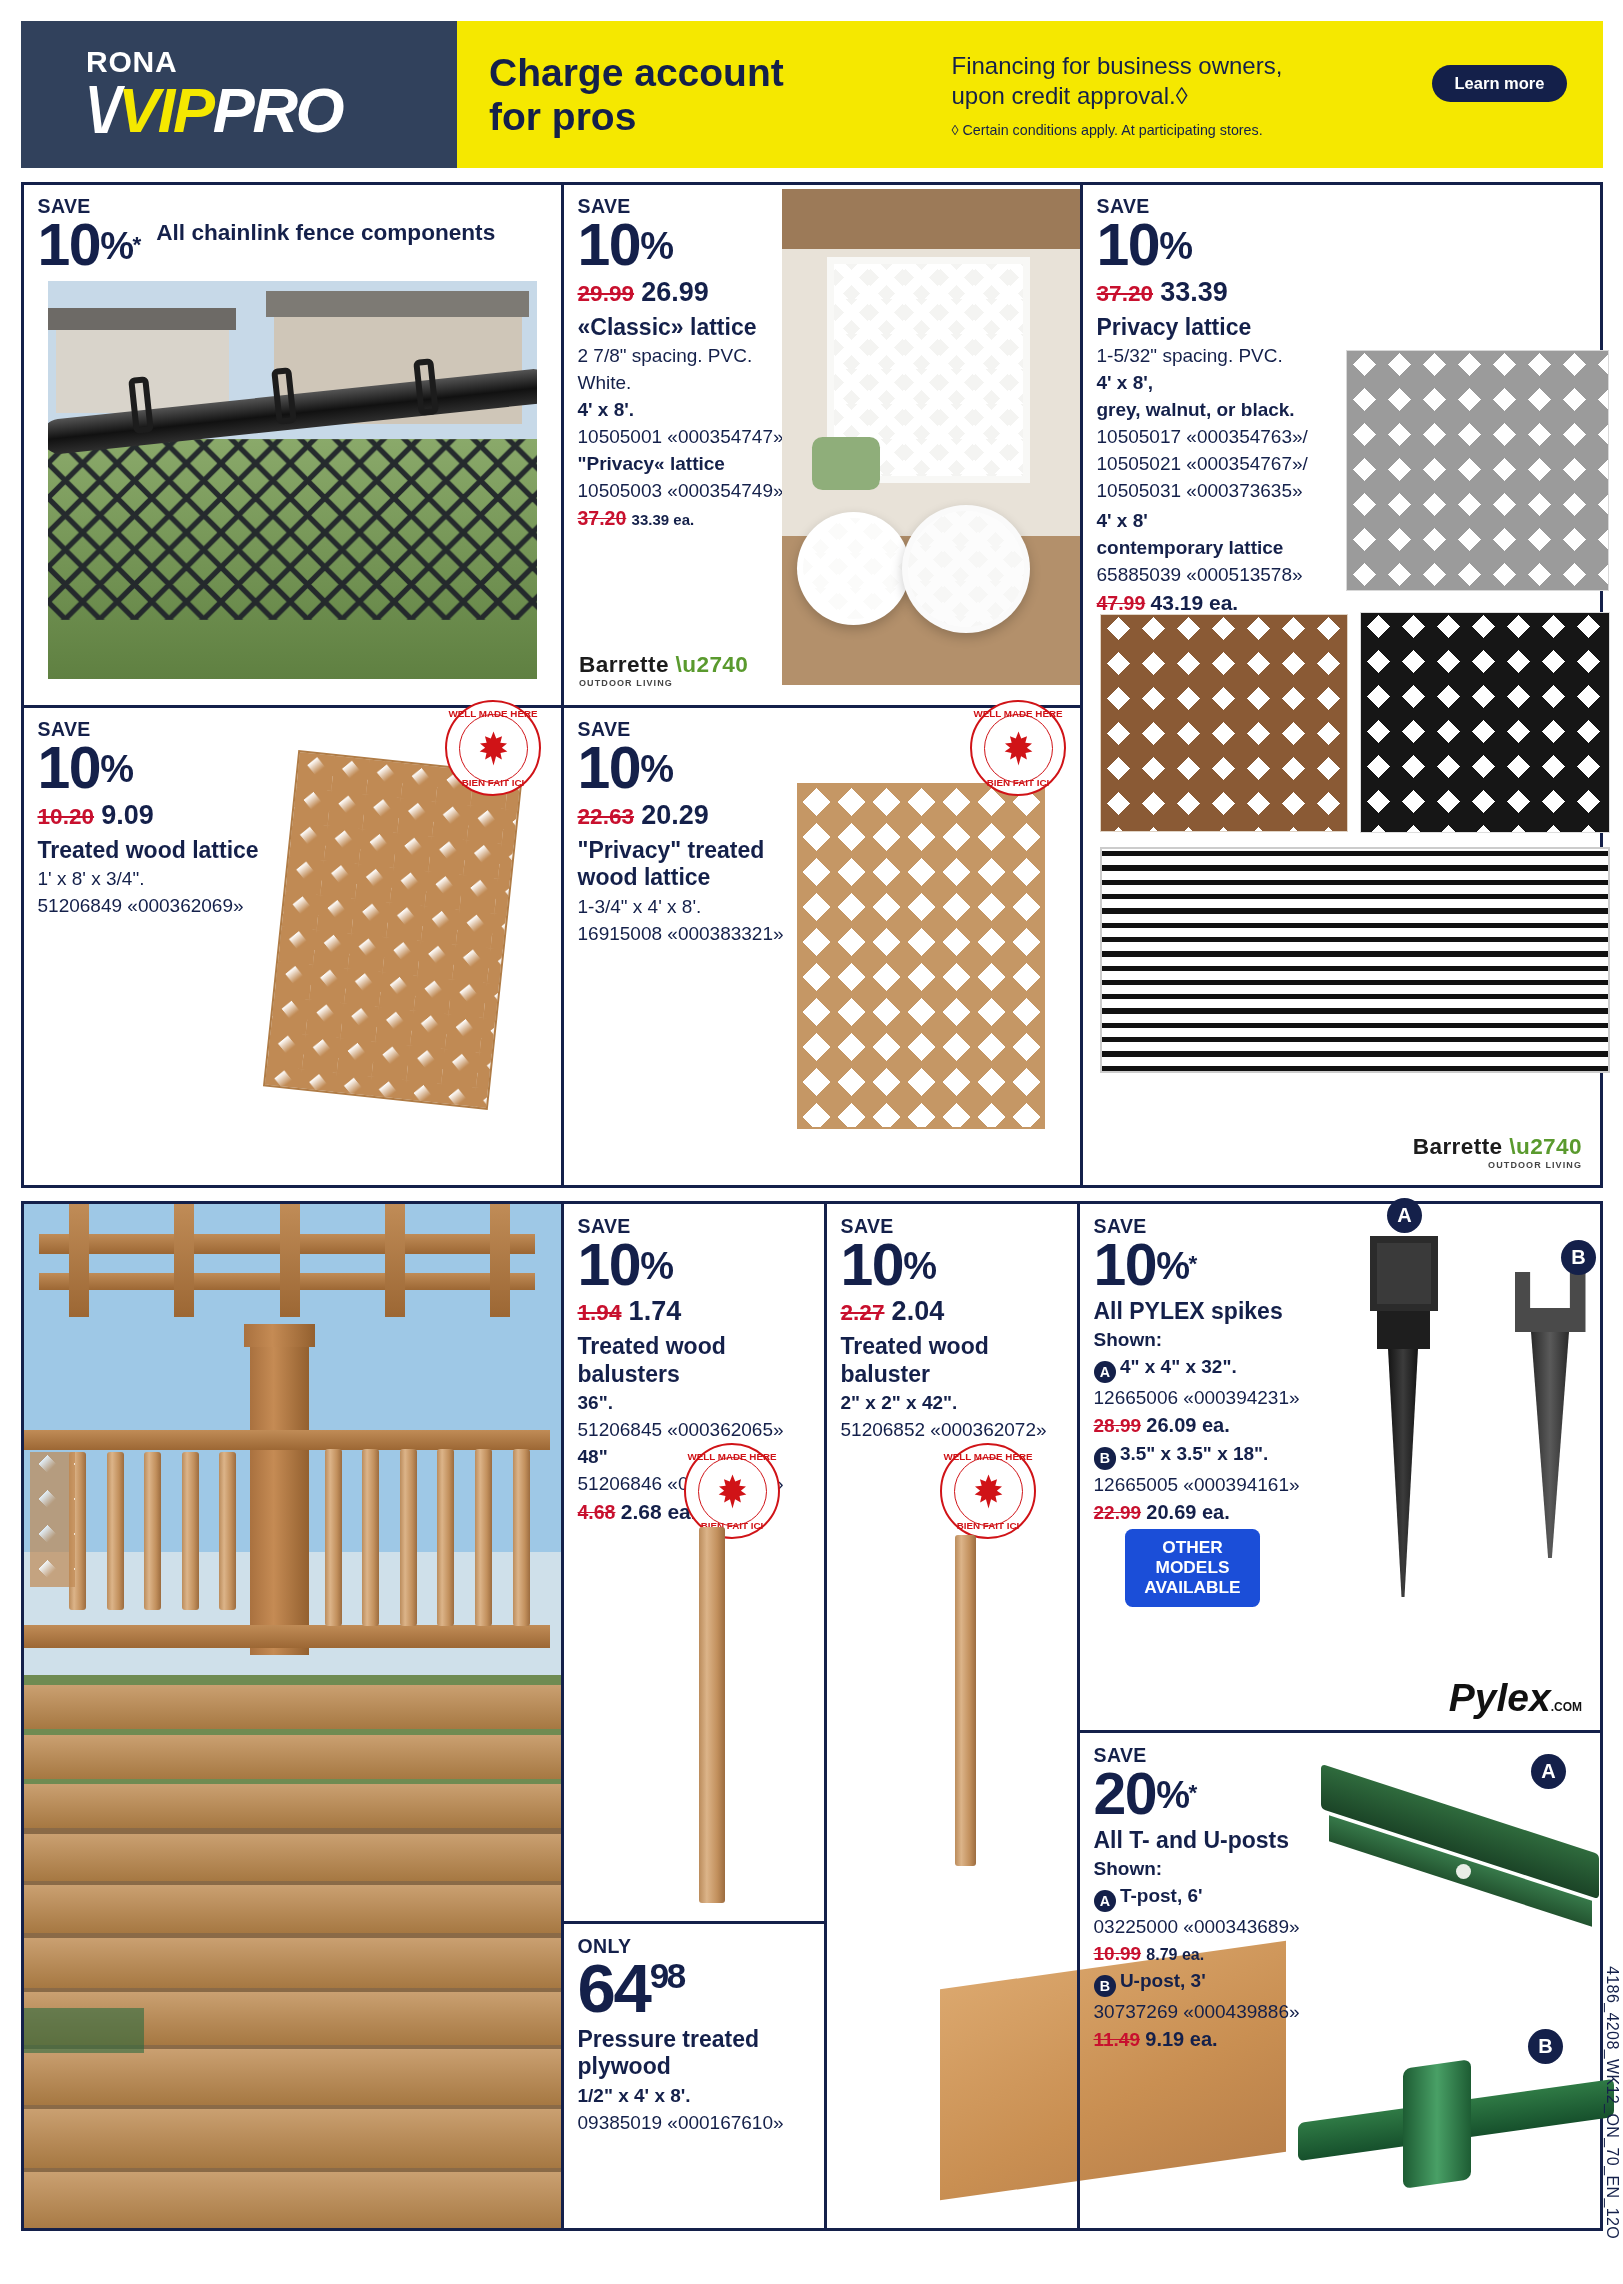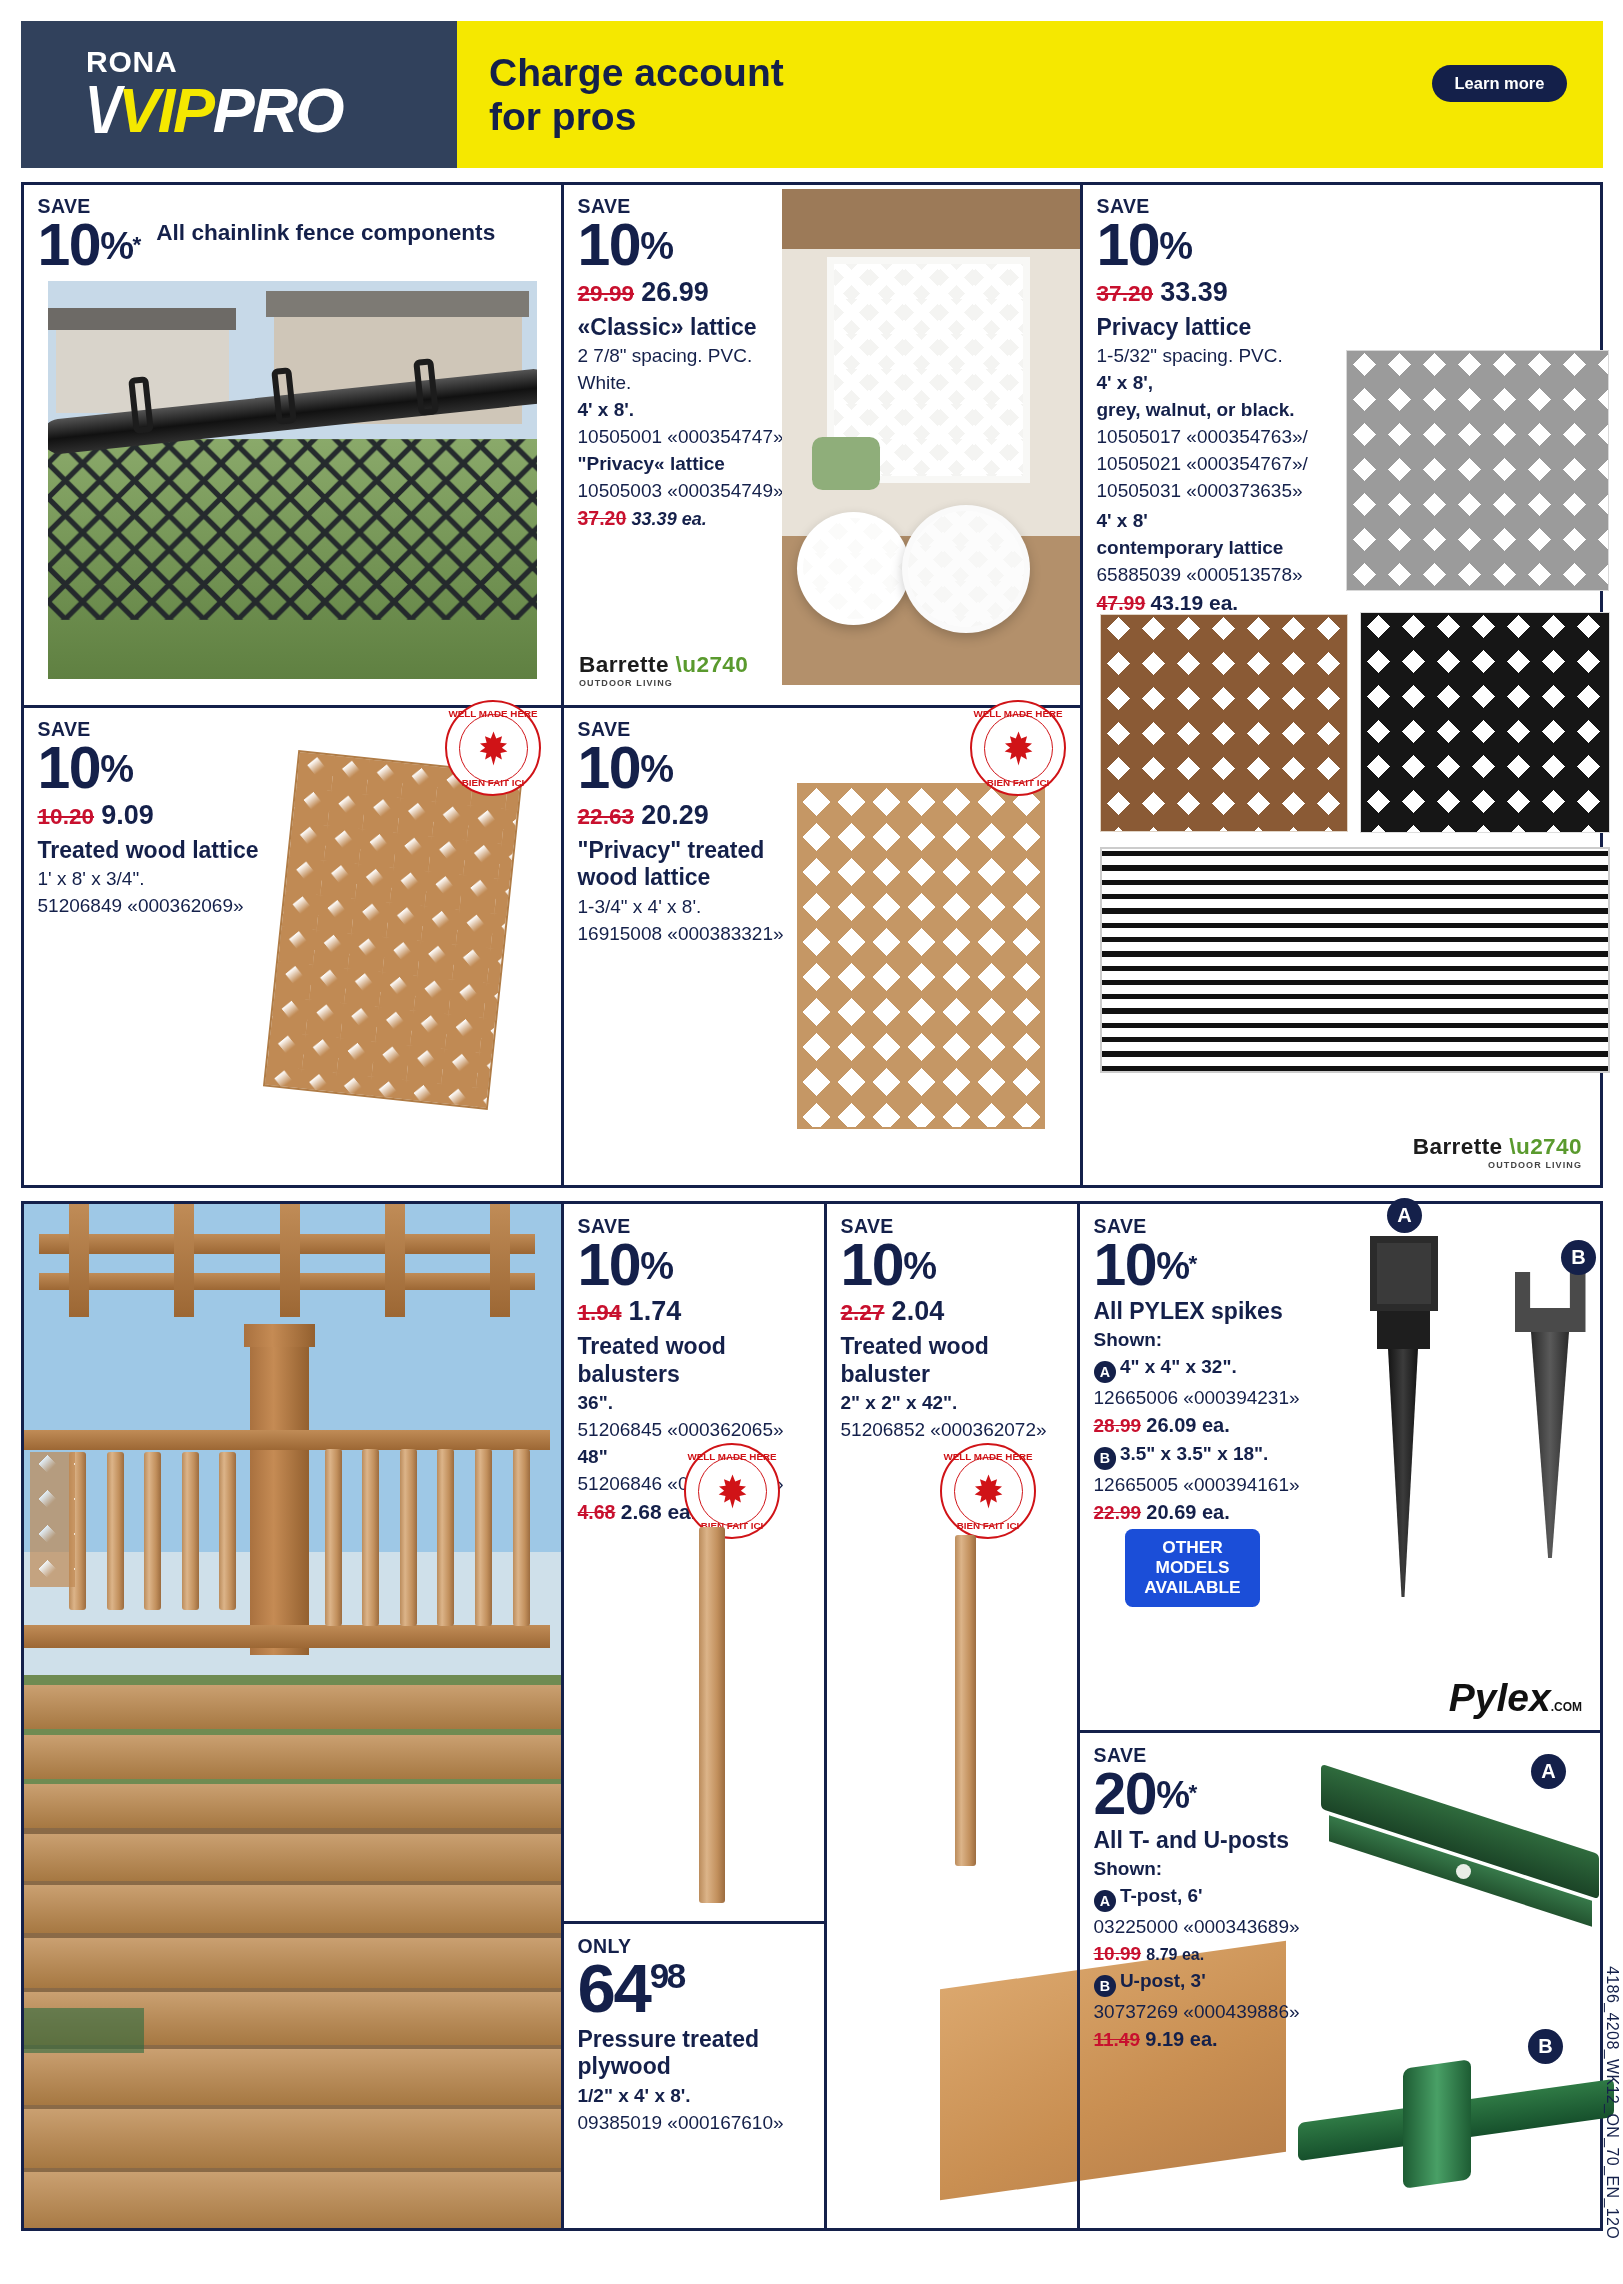--- a/index.html
+++ b/index.html
@@ -245,20 +245,25 @@
       <div class="rona-word">RONA</div>
       <div class="vippro">
         <span class="v-mark">\/</span>
         <span class="vip">VIP</span>
         <span class="pro">PRO</span>
       </div>
     </div>
     <div class="banner-charge">
       <div class="l1">Charge account</div>
       <div class="l2">for pros</div>
+    </div>
+    <div class="banner-fin">
+      <div class="f1">Financing for business owners,</div>
+      <div class="f2">upon credit approval.◊</div>
+      <div class="f3">◊ Certain conditions apply. At participating stores.</div>
     </div>
     <button class="learn-more">Learn more</button>
   </div>
 
   <div class="section sec1">
 
     <div class="col" style="width:537px;">
 
       <div class="tile" style="position:absolute; left:0; top:0; width:537px; height:520px;">
         <div style="display:flex; align-items:flex-start;">
@@ -338,21 +343,21 @@
         </div>
         <div class="ptitle">«Classic» lattice</div>
         <div class="pdesc">2 7/8" spacing. PVC.</div>
         <div class="pdesc">White.</div>
         <div class="pdesc" style="font-weight:bold;">4' x 8'.</div>
         <div class="pdesc">10505001 «000354747»</div>
         <div class="pdesc" style="font-weight:bold;">"Privacy« lattice</div>
         <div class="pdesc">10505003 «000354749»</div>
         <div class="pdesc">
           <span class="old" style="font-size:19.5px;">37.20</span>
-          <span style="font-weight:900; font-size:18px;font-style:italic;">33.39 ea.</span>
+          <span style="font-weight:900; font-size:15px;">33.39 ea.</span>
         </div>
 
         <div class="ph" style="left:218px; top:4.5px; width:301px; height:496px; background:linear-gradient(#e5ded2,#cdbfae);">
           <div style="position:absolute; inset:0; background:linear-gradient(#9c7a58 0 12%, #e8e2d8 12% 70%, #b3906b 70% 100%);"></div>
           <div class="lat lat-white" style="left:45px; top:68px; width:203px; height:226px; border:7.5px solid #f8f8f6;"></div>
           <div style="position:absolute; left:15px; top:323px; width:113px; height:113px; border-radius:50%; background:#ffffff; box-shadow:0 4.5px 12px rgba(0,0,0,.2);"></div>
           <div class="lat lat-white" style="left:21px; top:329px; width:101px; height:101px; border-radius:50%; opacity:.35;"></div>
           <div style="position:absolute; left:120px; top:316px; width:128px; height:128px; border-radius:50%; background:#fafafa; box-shadow:0 4.5px 12px rgba(0,0,0,.2);"></div>
           <div class="lat lat-white" style="left:126px; top:322px; width:116px; height:116px; border-radius:50%; opacity:.45;"></div>
           <div style="position:absolute; left:30px; top:248px; width:68px; height:53px; border-radius:10.5px; background:#8fae7a;"></div>

